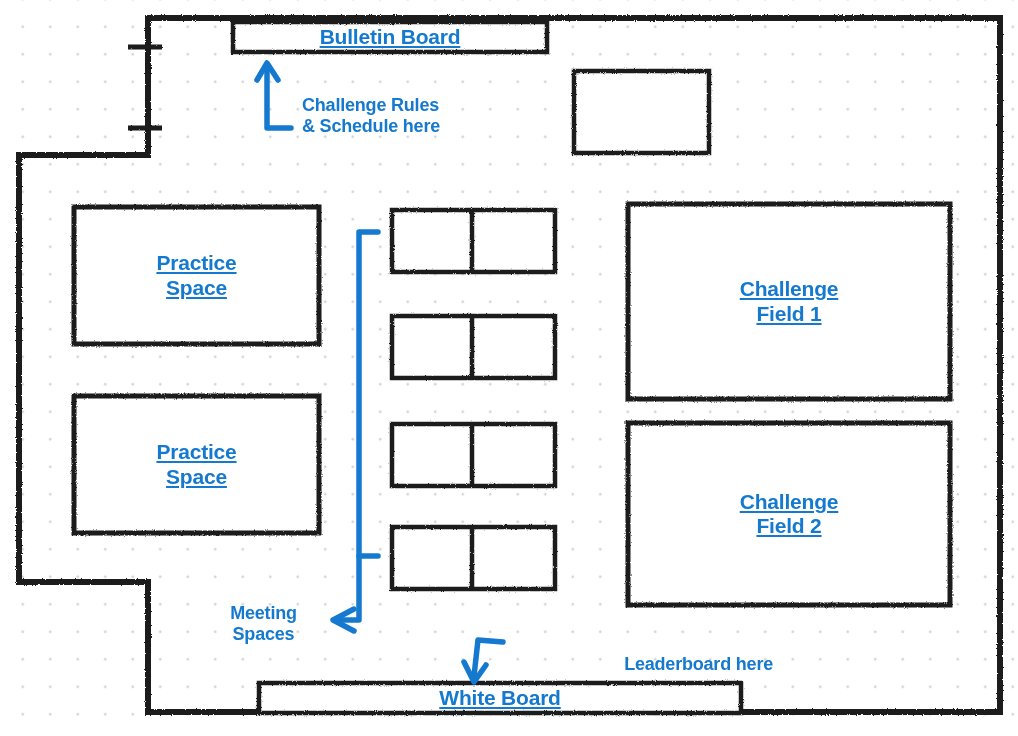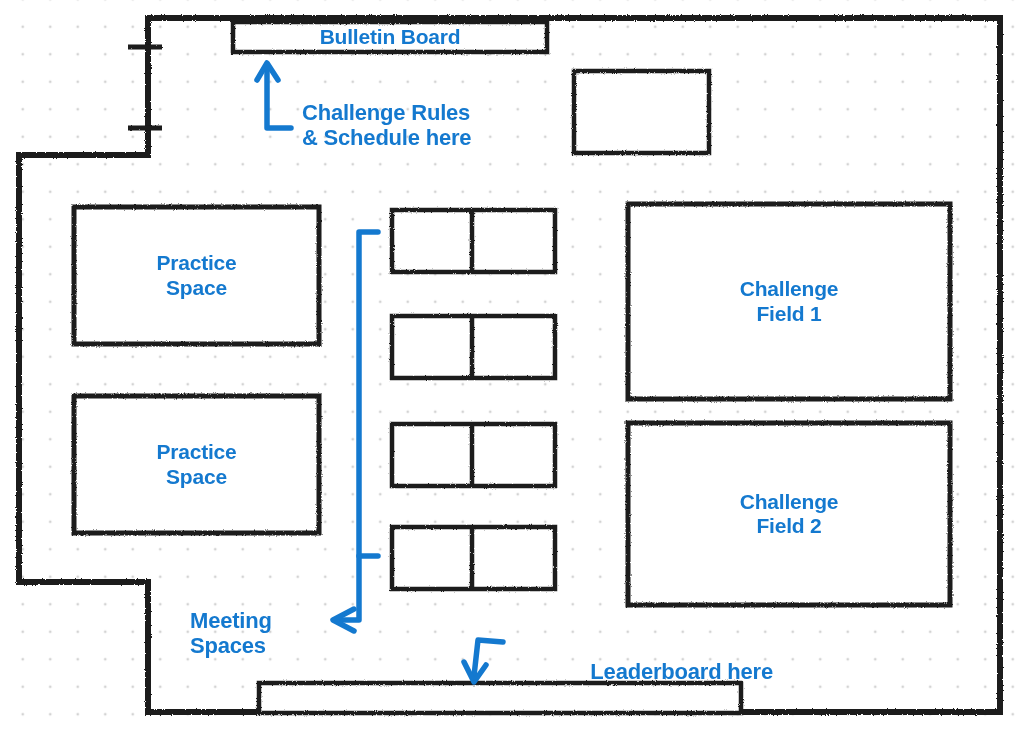--- a/index.html
+++ b/index.html
@@ -33,26 +33,27 @@
     color: #1479CF;
     font-weight: bold;
     text-align: center;
     line-height: 1.16;
     letter-spacing: -0.2px;
     white-space: pre-line;
     pointer-events: none;
   }
   .lbl-room { font-size: 21px; }
   .lbl-board { font-size: 21px; }
-  .lbl-note { font-size: 22px; }
+  .lbl-note { font-size: 18px; }
   .room-box {
     position: absolute;
     display: flex;
     align-items: center;
     justify-content: center;
+    text-decoration: underline;
   }
 </style>
 </head>
 <body>
 
 <div id="plan">
 
   <svg class="layer" viewBox="0 0 1018 736" xmlns="http://www.w3.org/2000/svg">
     <defs>
       <filter id="rough" x="-20%" y="-20%" width="140%" height="140%">
@@ -158,23 +159,26 @@
   <div class="lbl lbl-room room-box" style="left:628px; top:204px; width:322px; height:195px;">
     <span>Challenge
 Field 1</span>
   </div>
 
   <div class="lbl lbl-room room-box" style="left:628px; top:423px; width:322px; height:182px;">
     <span>Challenge
 Field 2</span>
   </div>
 
-  <div class="lbl lbl-note" style="left:190px; top:582px; width:165px; text-align:left;">
+  <div class="lbl lbl-note" style="left:181px; top:582px; width:165px; text-align:center;">
     <span>Meeting
 Spaces</span>
   </div>
 
   <div class="lbl lbl-note" style="left:513px; top:633px; width:260px; text-align:right;">
     <span>Leaderboard here</span>
   </div>
 
+  <div class="lbl lbl-board room-box" style="left:259px; top:683px; width:482px; height:30px;">
+    <span>White Board</span>
+  </div>
 
 </div>
 
 </body></html>

